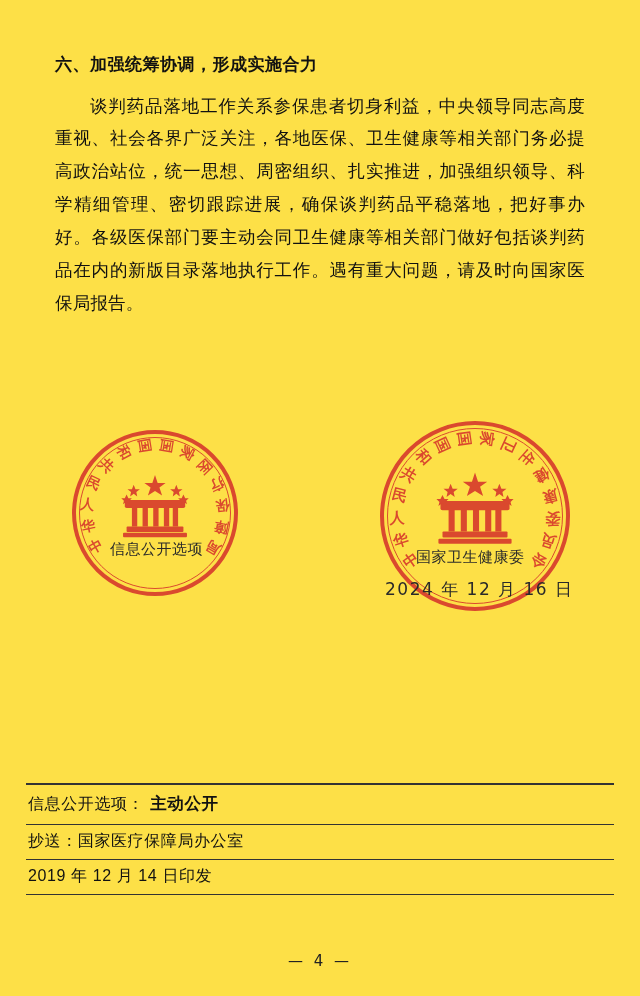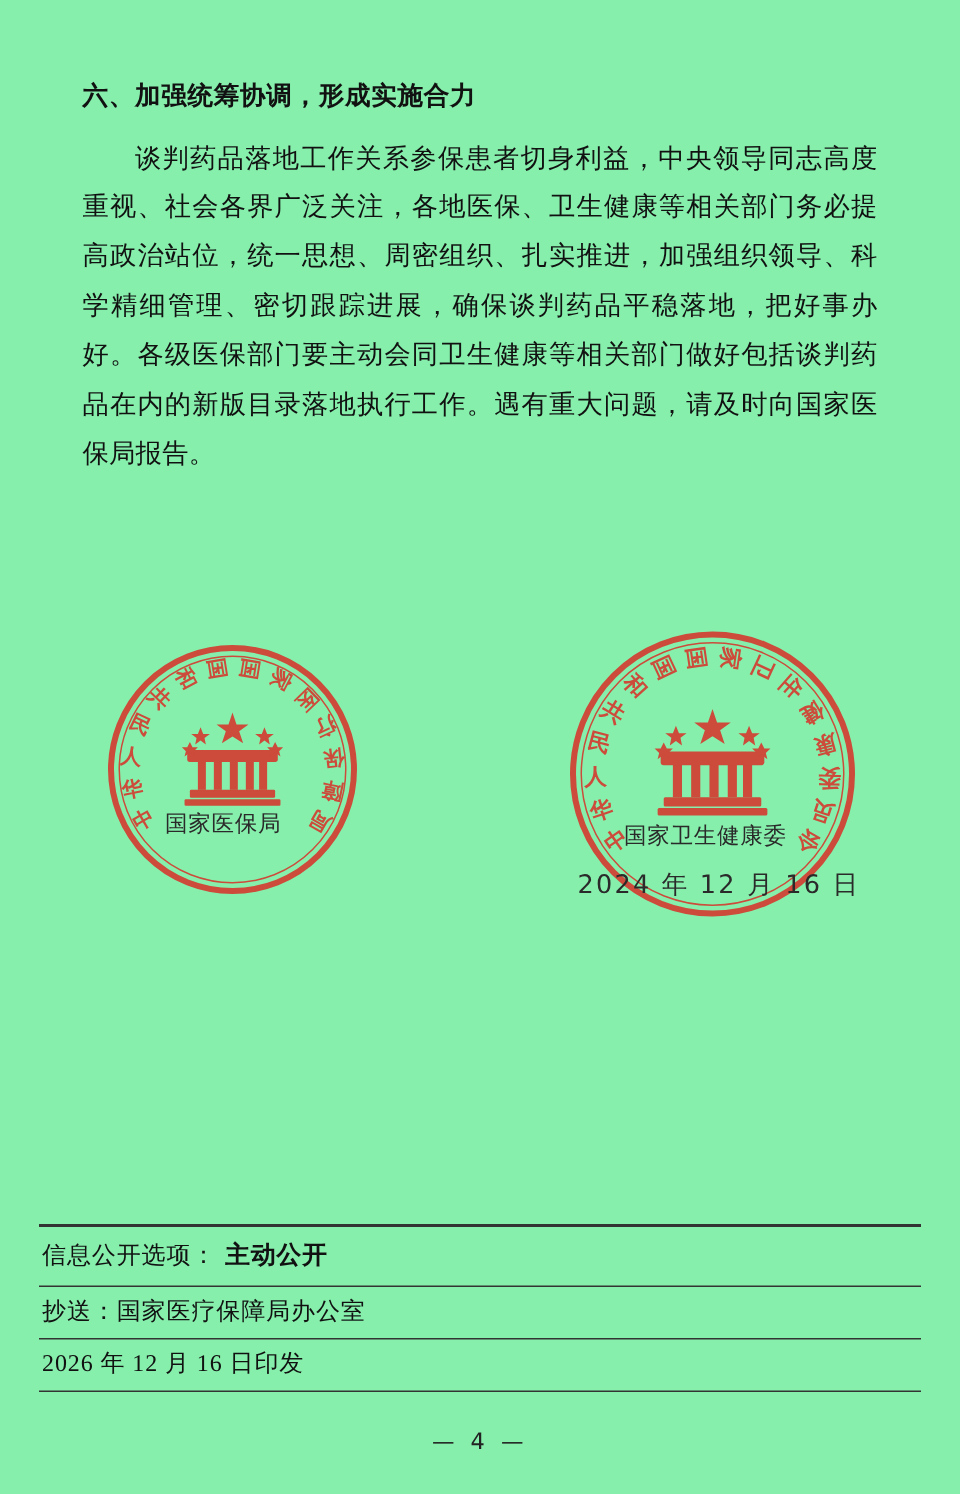--- a/index.html
+++ b/index.html
@@ -14,21 +14,21 @@
     font-family: "DejaVu Serif", "Liberation Serif", serif;
     color: #1a1a1a;
     overflow: hidden;
   }
   .page {
     position: absolute;
     left: 0;
     top: 0;
     width: 640px;
     height: 996px;
-    background: #86efac;
+    background: #fde047;
   }
   .content {
     position: absolute;
     left: 55px;
     top: 52px;
     width: 530px;
   }
   .section-heading {
     font-family: "DejaVu Sans", "Liberation Sans", sans-serif;
     font-weight: bold;
@@ -134,23 +134,23 @@
     left: 385px;
     top: 578px;
     font-size: 17px;
     letter-spacing: 1.5px;
   }
 
   
   .footer {
     position: absolute;
     left: 26px;
-    top: 816px;
+    top: 783px;
     width: 588px;
-    font-family: Liberation Serif, serif;
+    font-family: Liberation Sans, sans-serif;
     color: #111;
   }
   .rule {
     height: 1px;
     background: #333;
     width: 100%;
   }
   .rule.thick {
     height: 1.5px;
   }
@@ -277,38 +277,38 @@
             <polygon points="26,13 28,18 33,18 29,21 30,26 26,23 22,26 23,21 19,18 24,18"></polygon>
             <polygon points="74,13 76,18 81,18 77,21 78,26 74,23 70,26 71,21 67,18 72,18"></polygon>
             <polygon points="18,24 20,28 24,28 21,31 22,35 18,32 14,35 15,31 12,28 16,28"></polygon>
             <polygon points="82,24 84,28 88,28 85,31 86,35 82,32 78,35 79,31 76,28 80,28"></polygon>
           </g>
         </svg>
       </div>
     </div>
   </div>
 
-  <div class="overlay-text ov-left-label">国家医保局</div>
+  <div class="overlay-text ov-left-label">信息公开选项</div>
 
   <div class="overlay-text ov-right-label">国家卫生健康委</div>
 
   <div class="overlay-text ov-date">2024 年 12 月 16 日</div>
 
   <div class="footer">
     <div class="rule thick"></div>
     <div class="footer-row disclosure">
       <div class="left">
         <span class="disclosure-label">信息公开选项：</span><span class="disclosure-value">主动公开</span>
       </div>
     </div>
     <div class="rule"></div>
     <div class="footer-row">
       <div class="left">抄送：国家医疗保障局办公室</div>
     </div>
     <div class="rule"></div>
     <div class="footer-row">
-      <div class="right">2026 年 12 月 16 日印发</div>
+      <div class="right">2019 年 12 月 14 日印发</div>
     </div>
     <div class="rule thick"></div>
   </div>
 
   <div class="page-number">— 4 —</div>
 </div>
 
 </body></html>

